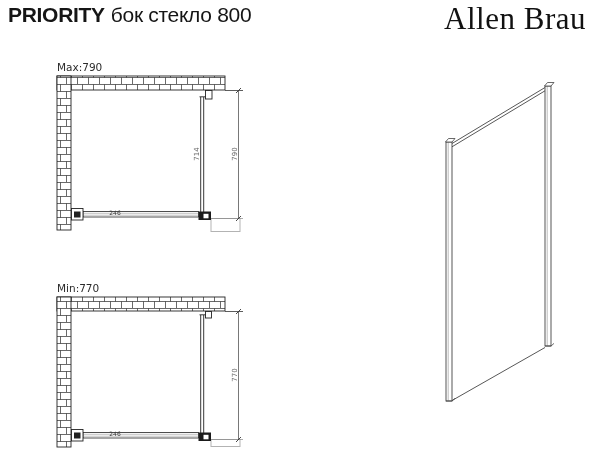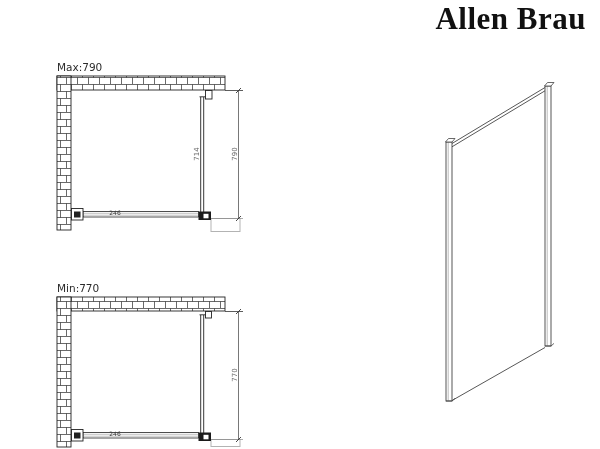--- a/index.html
+++ b/index.html
@@ -9,34 +9,37 @@
   }
   .title{
     position:absolute;left:8px;top:2px;font-size:21px;line-height:26px;
     color:#151515;white-space:nowrap;letter-spacing:-0.3px;
   }
   .title .series{font-weight:bold;}
   .title .model{font-weight:normal;margin-left:6px;}
   .brand{
     position:absolute;right:14px;top:0px;
     font-family:"Liberation Serif","DejaVu Serif",serif;
-    font-weight:bold;font-size:31px;line-height:38px;color:#111;
+    font-weight:normal;font-size:31px;line-height:38px;color:#111;
     letter-spacing:0.5px;white-space:nowrap;
   }
   svg{position:absolute;left:0;top:0;}
   svg text{font-family:"DejaVu Sans","Liberation Sans",sans-serif;}
   .plan-label{font-size:10.5px;fill:#2b2b2b;}
   .dim-text{font-size:7px;fill:#6a6a6a;}
   .bar-text{font-size:6px;fill:#3a3a3a;}
 </style>
 </head>
 <body>
 
 <div class="canvas">
 
+  <div class="title">
+    <span class="series">PRIORITY</span><span class="model">бок стекло 800</span>
+  </div>
 
   <div class="brand">Allen Brau</div>
 
   <svg width="600" height="449" viewBox="0 0 600 449">
     <defs>
       <pattern id="brick" width="11" height="14" patternUnits="userSpaceOnUse">
         <rect width="11" height="14" fill="#ffffff"></rect>
         <path d="M0 0.5 H11 M0 7.5 H11 M5.5 0.5 V7.5 M0.5 7.5 V14" stroke="#2a2a2a" stroke-width="0.7" fill="none"></path>
       </pattern>
     </defs>

